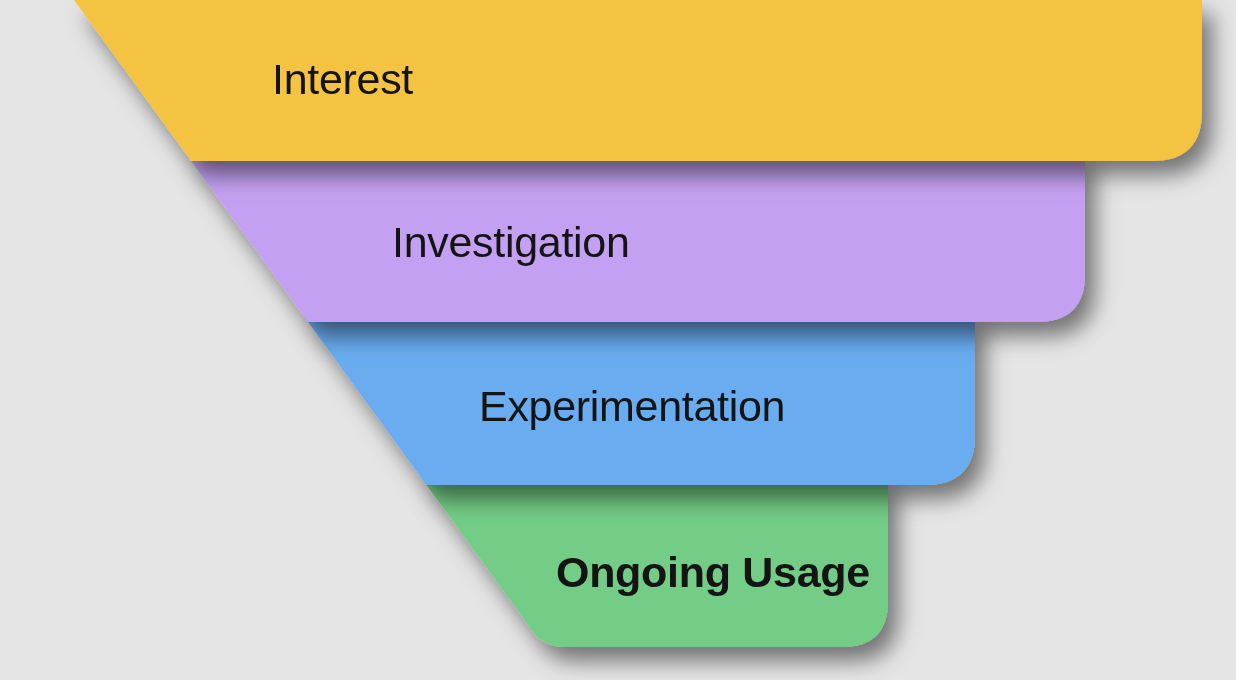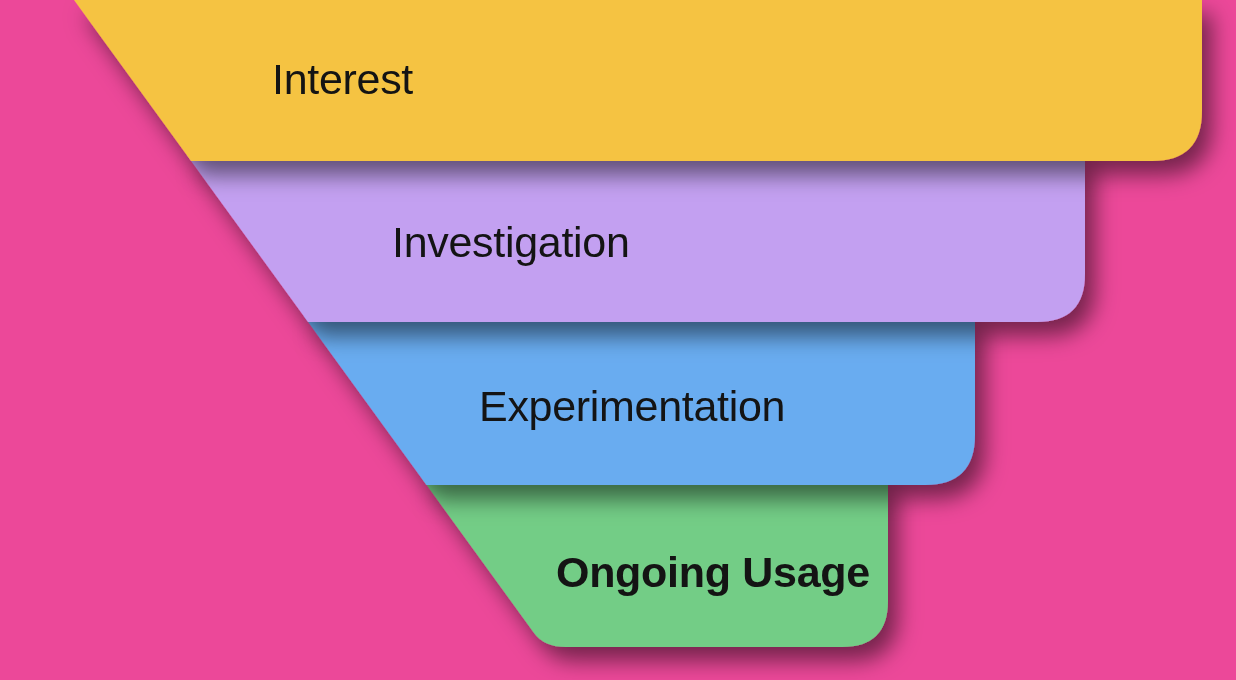--- a/index.html
+++ b/index.html
@@ -8,21 +8,21 @@
     background: #000000;
     width: 1236px;
     height: 680px;
     overflow: hidden;
     font-family: "Liberation Sans", sans-serif;
   }
   .canvas {
     position: relative;
     width: 1236px;
     height: 680px;
-    background: #ec4899;
+    background: #e5e5e5;
   }
   .funnel-svg {
     position: absolute;
     left: 0;
     top: 0;
     width: 1236px;
     height: 680px;
     display: block;
   }
   .stage-label {

